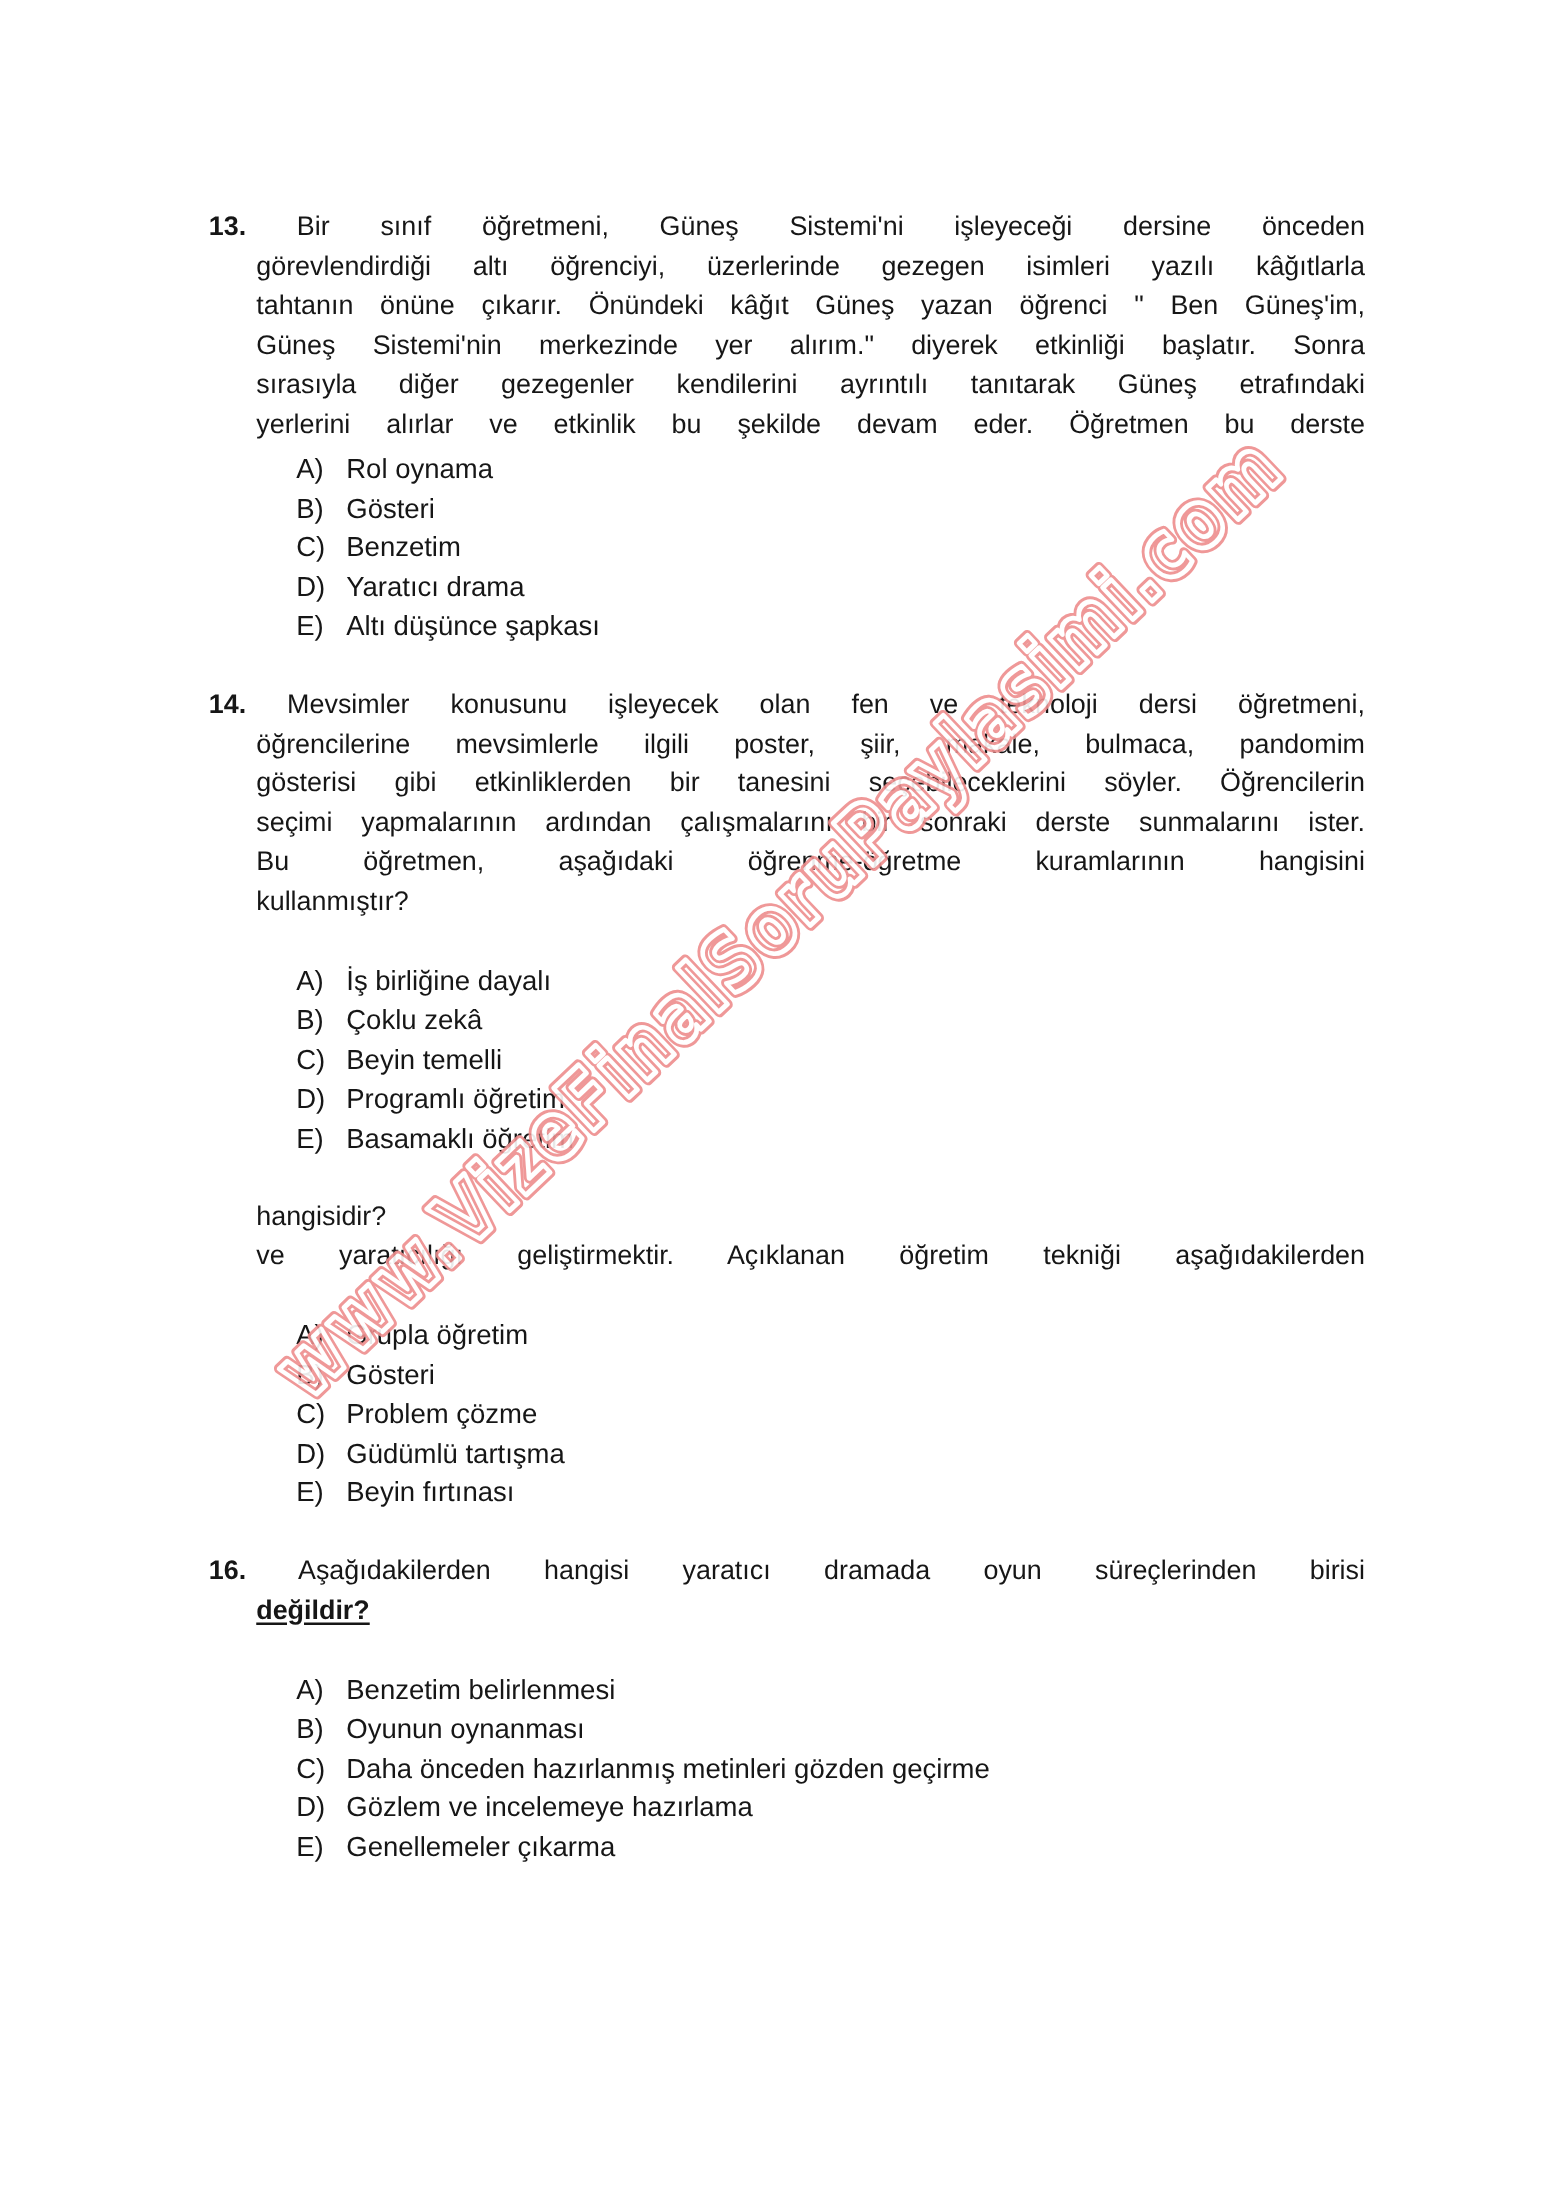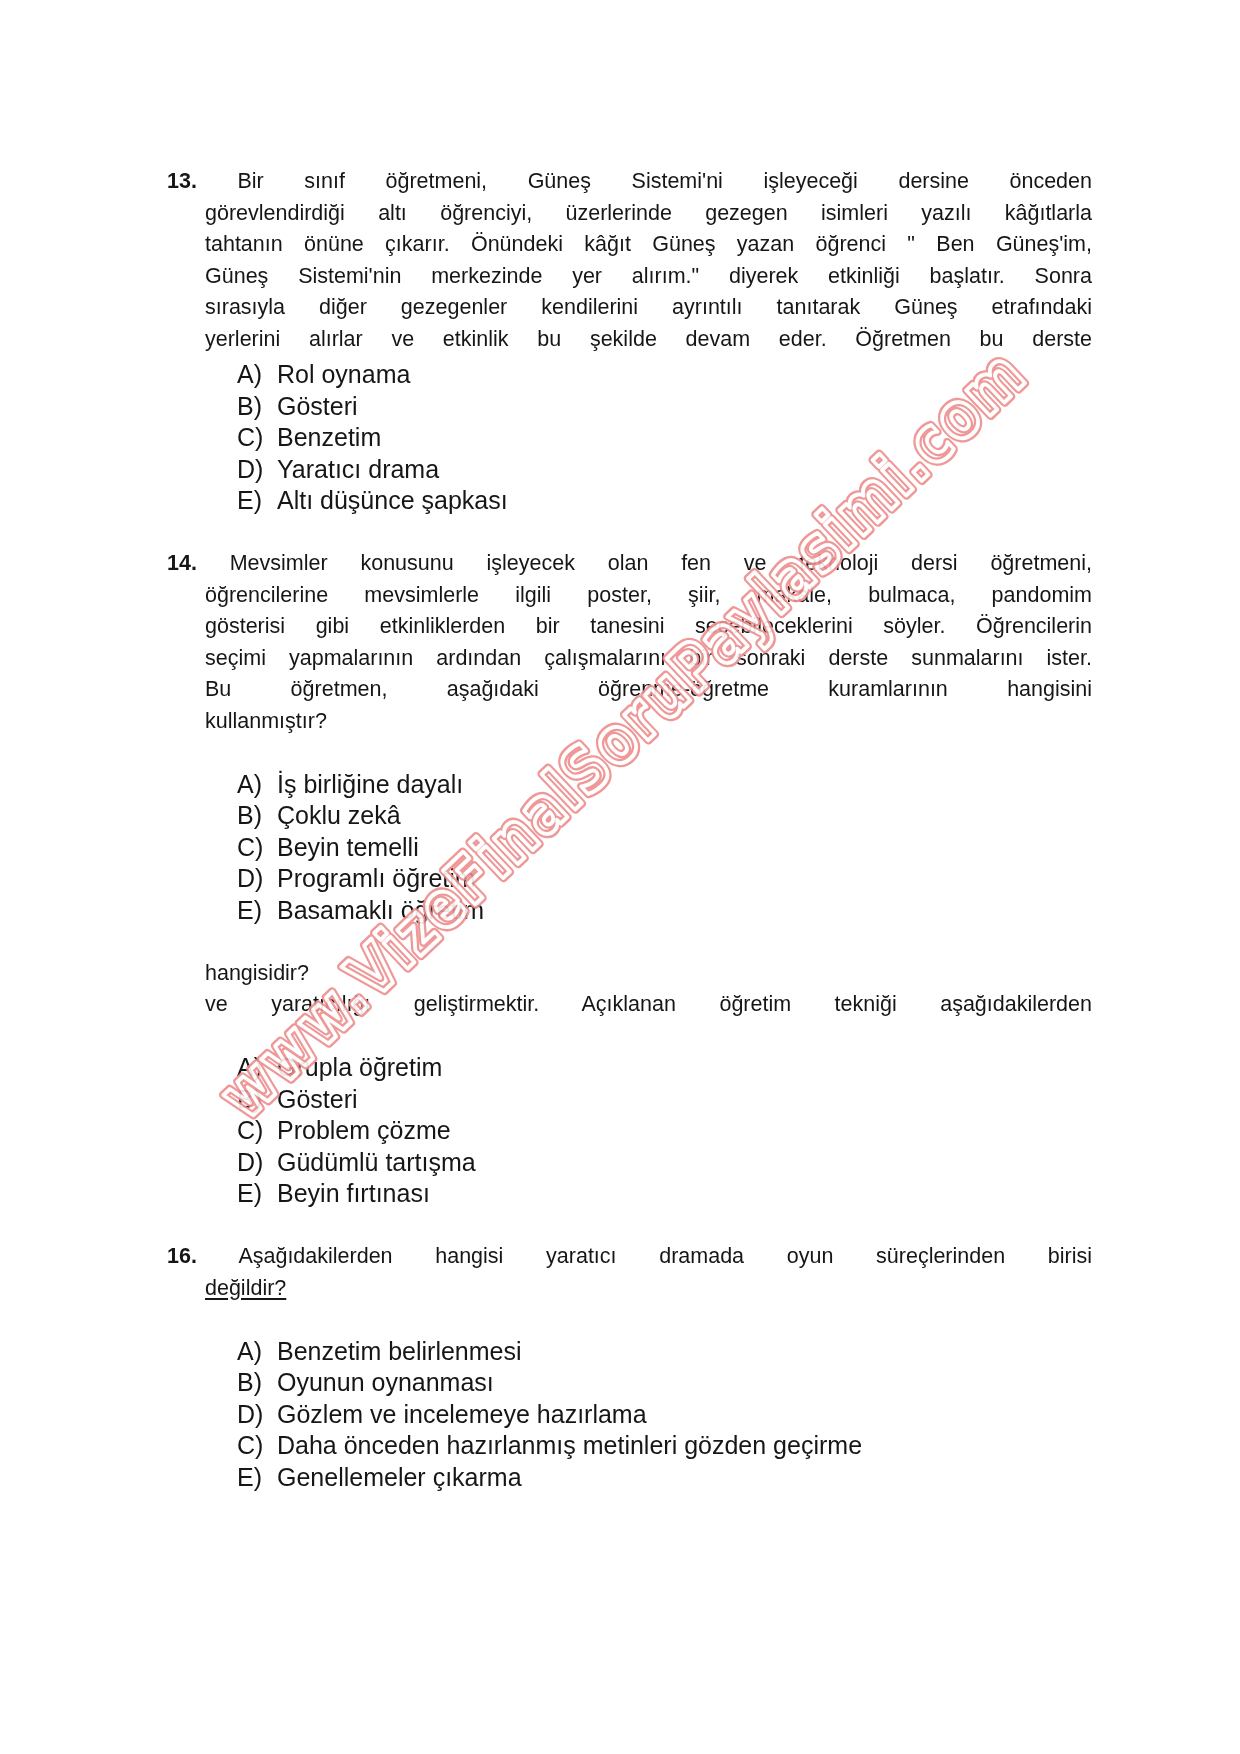--- a/index.html
+++ b/index.html
@@ -12,24 +12,24 @@
   .question{margin:0 0 31.5px 0}
   .q-line{
     font-size:21.5px;line-height:31.5px;
     text-align:justify;text-align-last:justify;
     padding-left:38px;word-spacing:1px;
   }
   .q-line.first{padding-left:0}
   .q-line.last{text-align-last:left}
   .q-num{font-weight:700}
   .b{font-weight:400}
-  .u{font-weight:400;text-decoration:underline;text-underline-offset:3px}
+  .u{font-weight:700;text-decoration:underline;text-underline-offset:3px}
   .options{list-style:none;margin:4px 0 0 0;padding:0 0 0 70px}
   .options.spaced{margin-top:31.5px}
-  .opt{font-size:25px;line-height:31.5px}
+  .opt{font-size:22px;line-height:31.5px}
   .opt-letter{display:inline-block;min-width:40px}
   .watermark{position:absolute;left:0;top:0;pointer-events:none}
   .wm-group{opacity:.9}
   .wm{
     font-family:"DejaVu Sans",sans-serif;font-weight:700;font-size:64px;letter-spacing:2px;
   }
   .wm-outer{fill:none;stroke:#ee8d8d;stroke-width:9;stroke-linejoin:round;stroke-linecap:round}
   .wm-inner{fill:none;stroke:#ffffff;stroke-width:4;stroke-linejoin:round;stroke-linecap:round}
 </style>
 </head>
@@ -81,22 +81,22 @@
         <li class="opt"><span class="opt-letter">E)</span><span class="opt-text">Beyin fırtınası</span></li>
       </ul>
     </div>
 
     <div class="question">
       <div class="q-line first"><span class="q-num">16.</span> <span class="b">Aşağıdakilerden hangisi yaratıcı dramada oyun süreçlerinden birisi</span></div>
       <div class="q-line last"><span class="u">değildir?</span></div>
       <ul class="options spaced">
         <li class="opt"><span class="opt-letter">A)</span><span class="opt-text">Benzetim belirlenmesi</span></li>
         <li class="opt"><span class="opt-letter">B)</span><span class="opt-text">Oyunun oynanması</span></li>
+        <li class="opt"><span class="opt-letter">C)</span><span class="opt-text">Daha önceden hazırlanmış metinleri gözden geçirme</span></li>
         <li class="opt"><span class="opt-letter">D)</span><span class="opt-text">Gözlem ve incelemeye hazırlama</span></li>
-        <li class="opt"><span class="opt-letter">C)</span><span class="opt-text">Daha önceden hazırlanmış metinleri gözden geçirme</span></li>
         <li class="opt"><span class="opt-letter">E)</span><span class="opt-text">Genellemeler çıkarma</span></li>
       </ul>
     </div>
 
   </div>
 
   <svg class="watermark" width="1240" height="1754" viewBox="0 0 1240 1754" aria-hidden="true">
     <g class="wm-group" transform="translate(246,1122) rotate(-43.5)">
       <text class="wm wm-outer" x="0" y="0" textLength="1080" lengthAdjust="spacingAndGlyphs">www.VizeFinalSoruPaylasimi.com</text>
       <text class="wm wm-inner" x="0" y="0" textLength="1080" lengthAdjust="spacingAndGlyphs">www.VizeFinalSoruPaylasimi.com</text>

